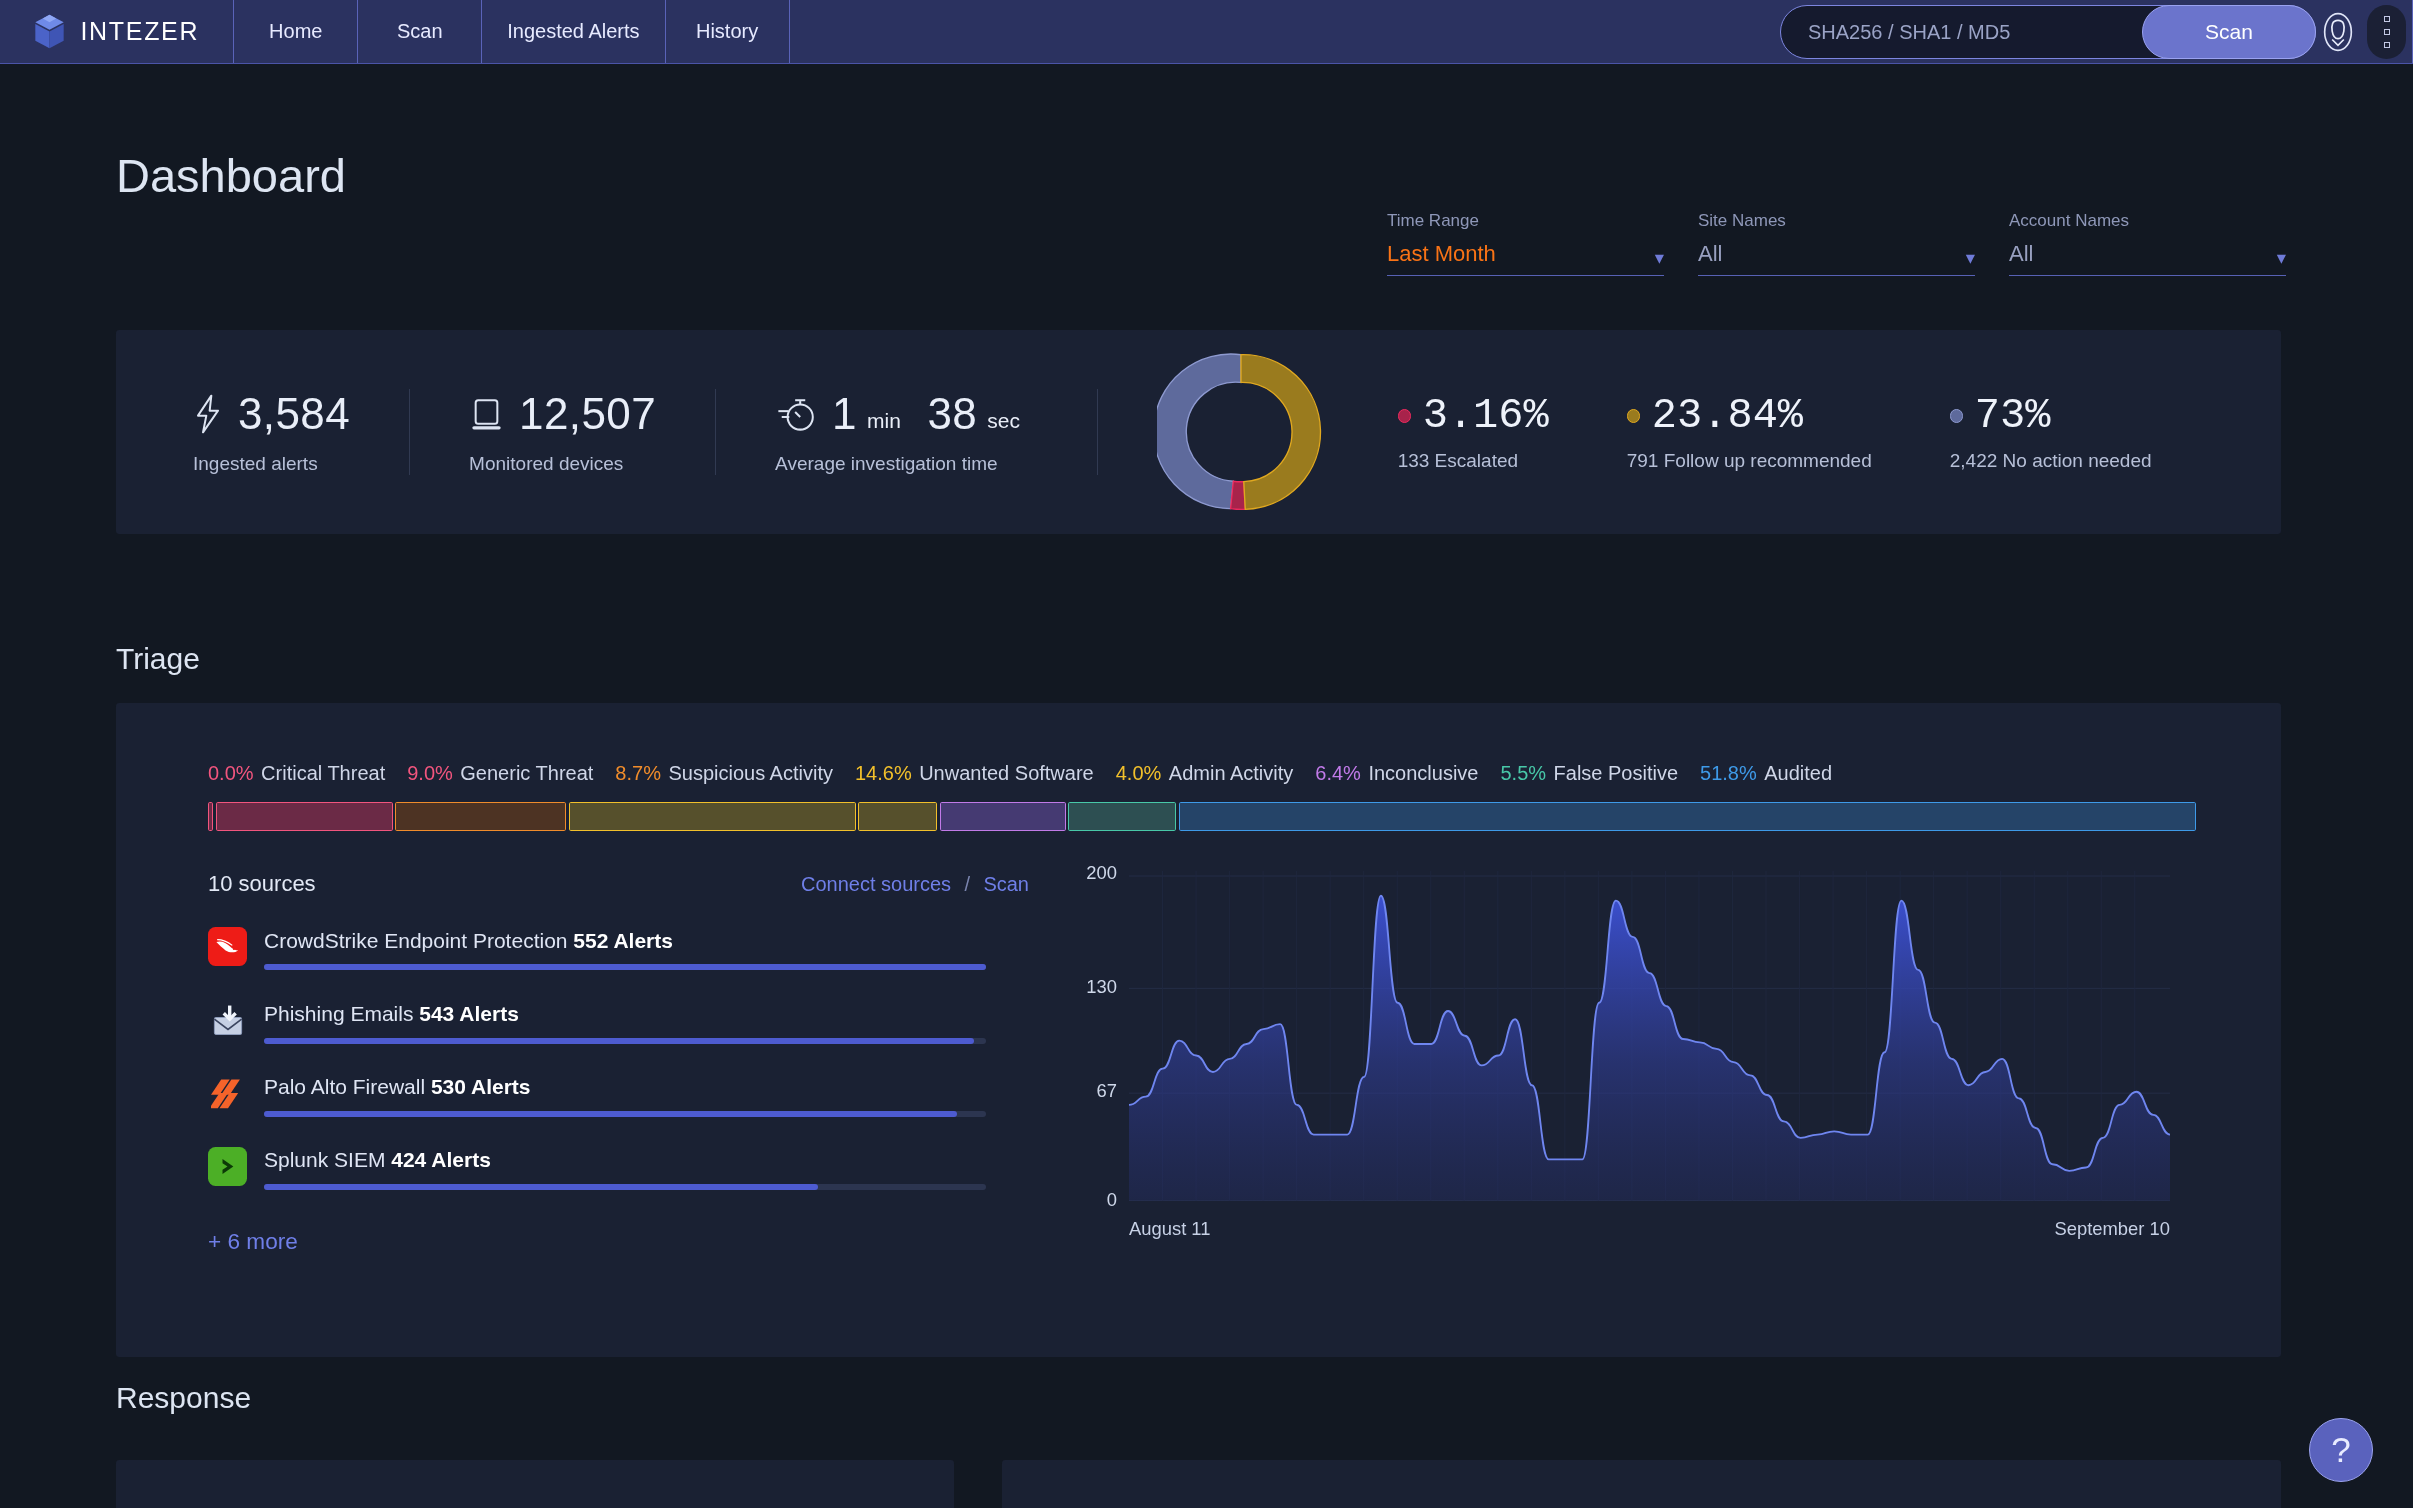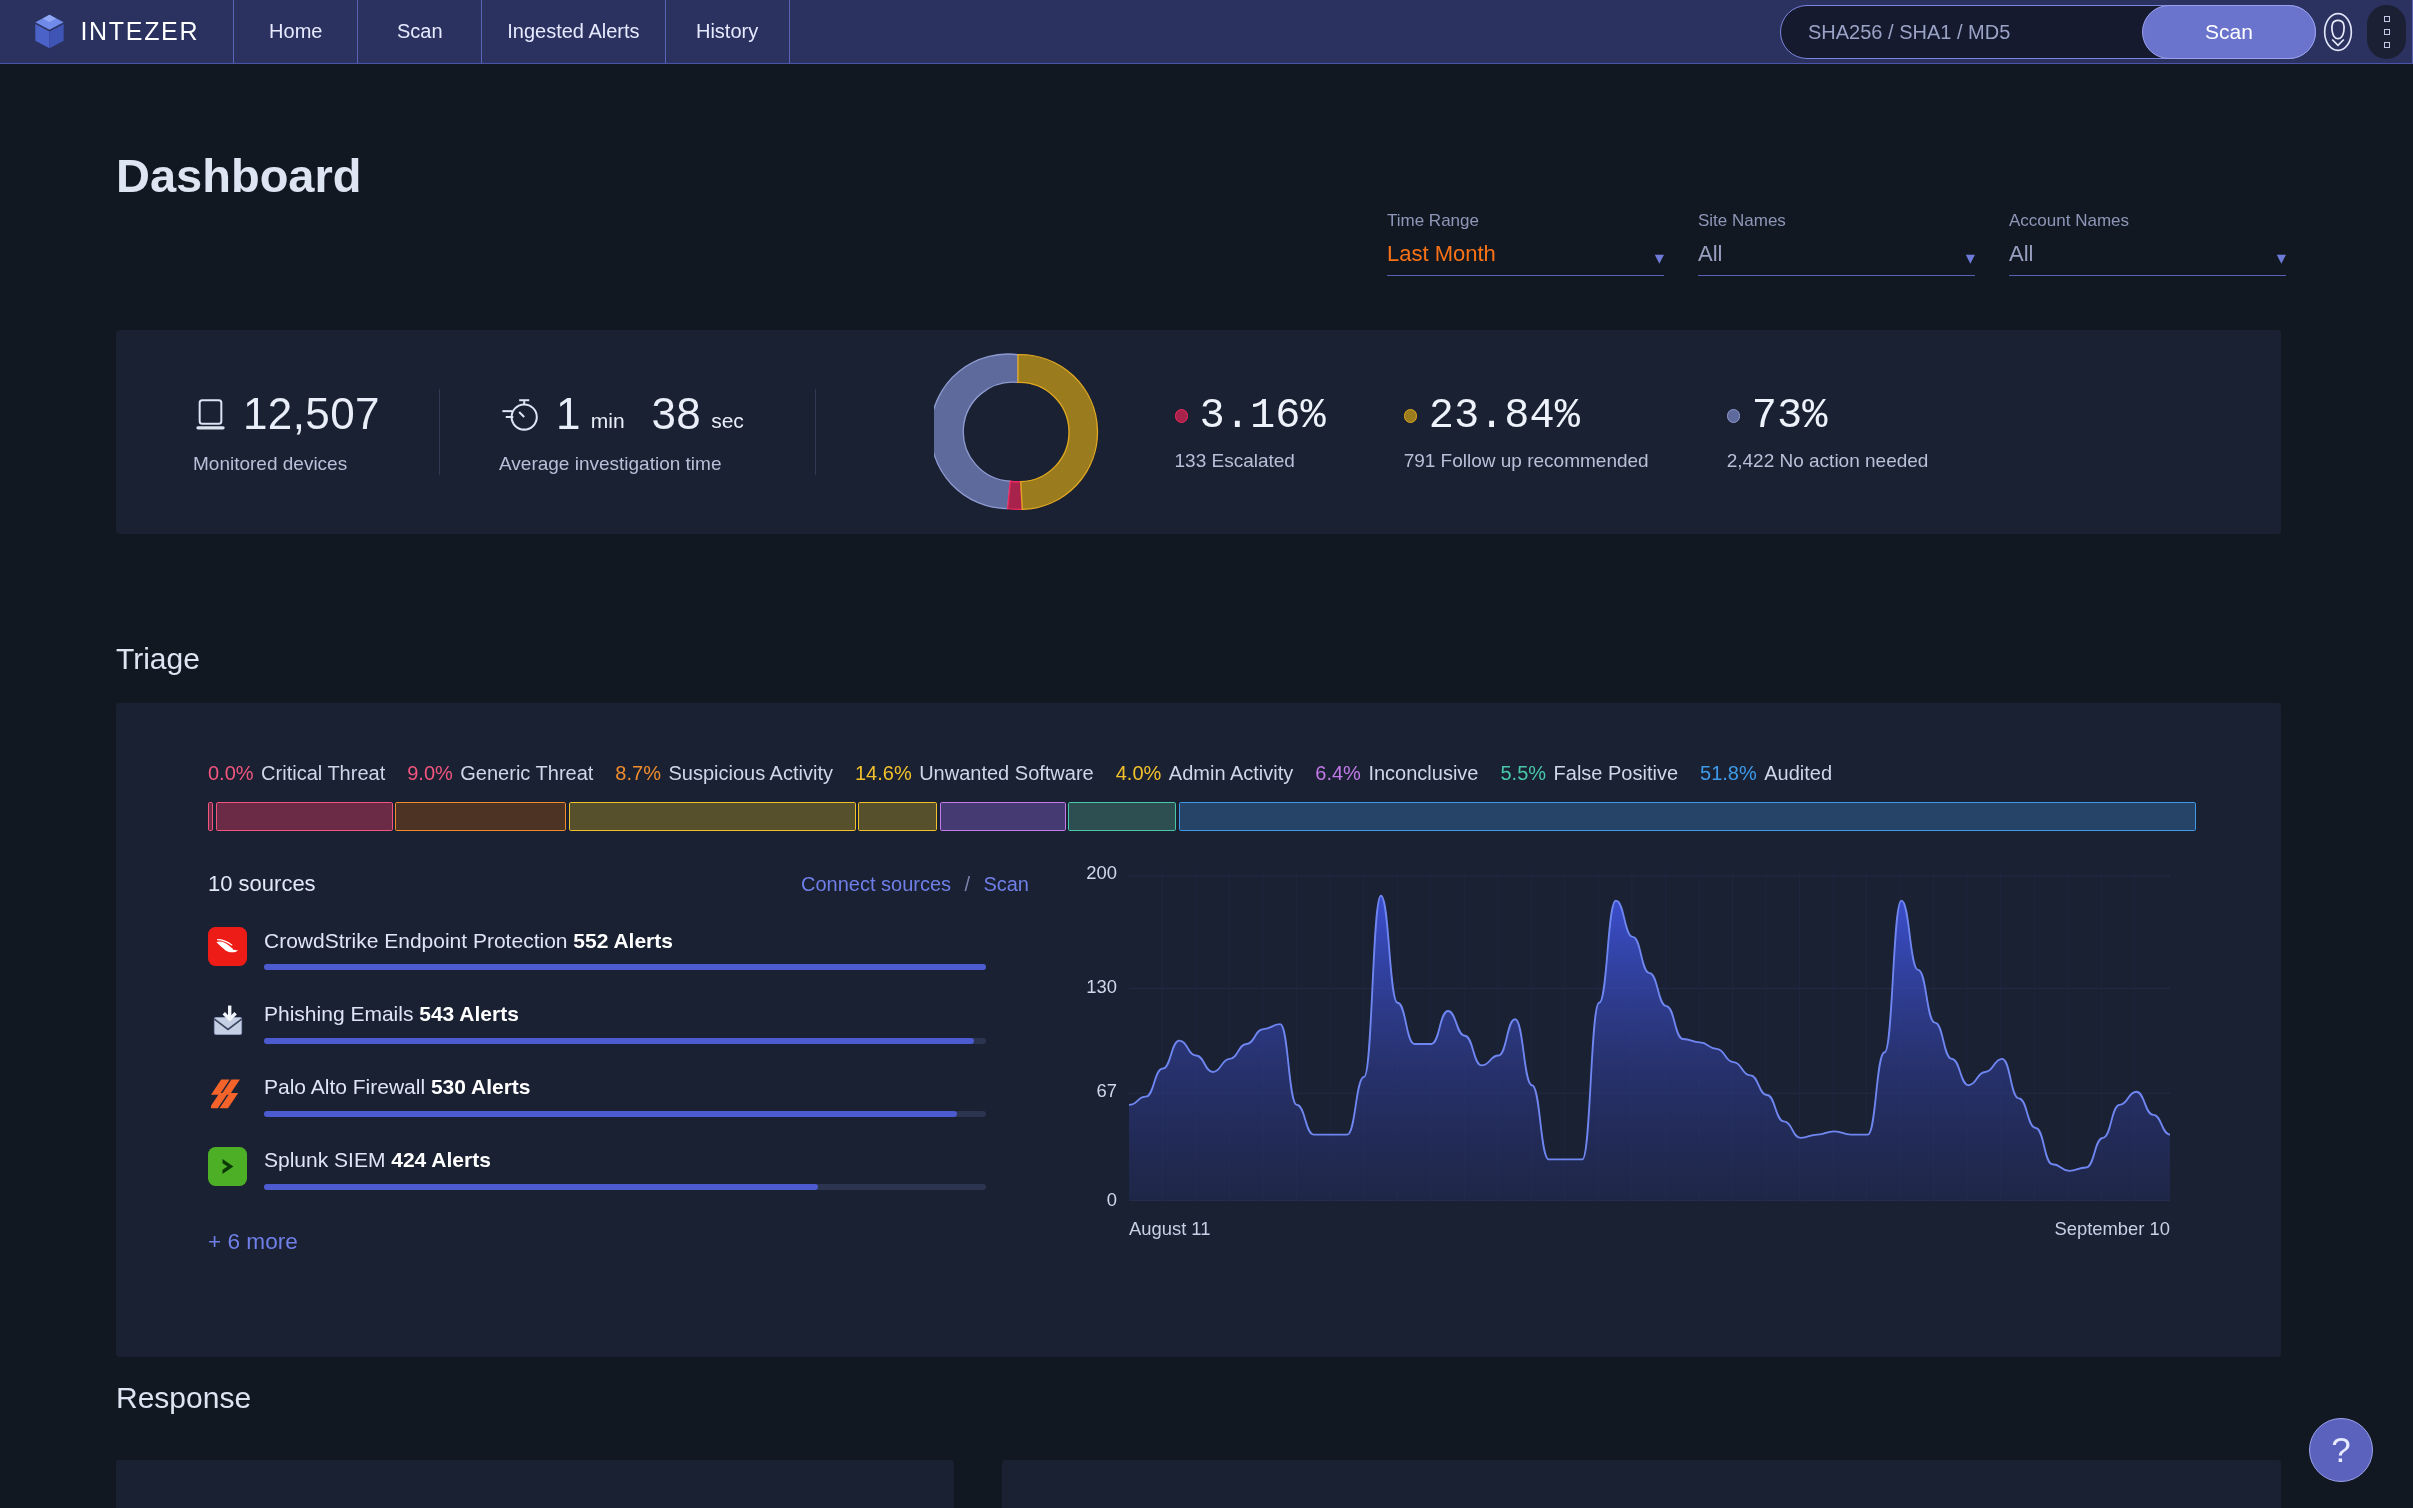--- a/index.html
+++ b/index.html
@@ -75,21 +75,21 @@
     display: flex; flex-direction: column; align-items: center; justify-content: center;
     gap: 6.7px; cursor: pointer;
   }
   .kebabbtn i { display:block; width: 5.9px; height: 5.9px; border:0.8px solid #c3c9e6; }
 
   
   .page { position: absolute; top: 64px; left: 0; width: 2413px; height: 1445px; background: #121822; }
 
   .pagetitle {
     position: absolute; left: 116px; top: 84px;
-    font-size: 47px; color: #dde5f2; font-weight: 700;
+    font-size: 47px; color: #dde5f2; font-weight: 400;
   }
 
   .filters { position: absolute; right: 127px; top: 147px; display: flex; gap: 34px; }
   .filter { width: 277px; }
   .filter-label { color: #8e97b8; font-size: 17px; margin-bottom: 10px; }
   .filter-ctl {
     display: flex; align-items: flex-end; justify-content: space-between;
     border-bottom: 0.8px solid #5761b5; padding-bottom: 8.4px;
   }
   .filter-value { font-size: 22px; color: #f97316; }
@@ -255,20 +255,31 @@
       <div class="filter-ctl">
         <span class="filter-value muted">All</span>
         <span class="chev">▾</span>
       </div>
     </div>
   </div>
 
   <div class="statcard">
     <div class="statrow">
 
+      <div class="stat">
+        <div class="stat-top">
+          <span class="stat-icon">
+            <svg width="30" height="40" viewBox="0 0 36 48">
+              <path d="M22 2 L6 26 L16 26 L12 46 L30 20 L20 20 Z" fill="none" stroke="#dde4f2" stroke-width="2.4" stroke-linejoin="round"></path>
+            </svg>
+          </span>
+          <span class="stat-num">3,584</span>
+        </div>
+        <div class="stat-label">Ingested alerts</div>
+      </div>
 
       <div class="stat">
         <div class="stat-top">
           <span class="stat-icon">
             <svg width="35" height="37" viewBox="0 0 42 44">
               <rect x="8" y="5" width="26" height="28" rx="3" fill="none" stroke="#dde4f2" stroke-width="2.4"></rect>
               <rect x="4" y="36" width="34" height="4" rx="2" fill="#dde4f2"></rect>
             </svg>
           </span>
           <span class="stat-num">12,507</span>

